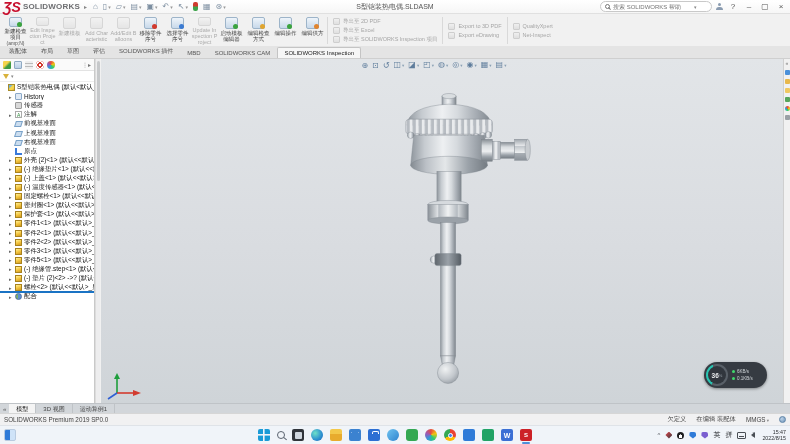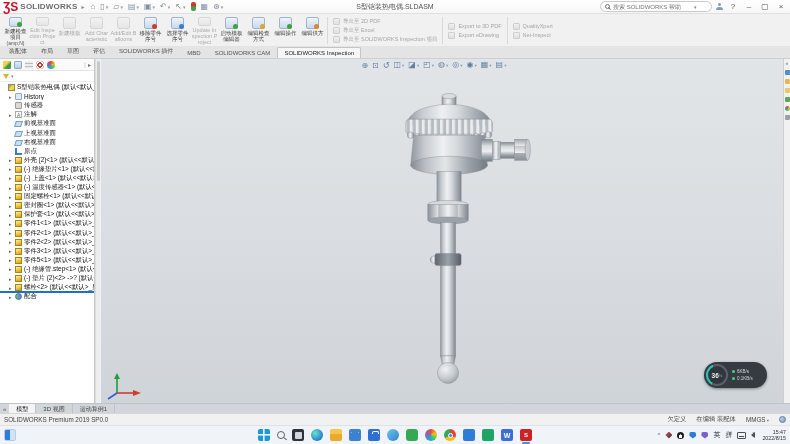--- a/index.html
+++ b/index.html
@@ -3,21 +3,21 @@
 <meta charset="utf-8">
 <style>
   *{box-sizing:border-box;margin:0;padding:0}
   html,body{width:790px;height:444px;overflow:hidden}
   body{font-family:"Liberation Sans","DejaVu Sans",sans-serif;background:#d6dadd;color:#333;-webkit-font-smoothing:antialiased}
   #app{position:relative;width:790px;height:444px;background:#f1f1f1}
 
   
   .titlebar{position:absolute;top:0;left:0;right:0;height:14px;background:linear-gradient(#ffffff,#f6f6f6);border-bottom:1px solid #e0e0e0;display:flex;align-items:center;padding:0 3px;z-index:30}
   .logo{display:flex;align-items:center;gap:2px;margin-right:6px}
-  .logo .mark{color:#c8102e;font-weight:bold;font-size:12px;}
+  .logo .mark{color:#c8102e;font-weight:bold;font-size:14px;font-style:italic}
   .logo .word{font-size:8px;font-weight:bold;color:#6d6e71;letter-spacing:.2px}
   .logo .flyout{font-size:6px;color:#888;margin-left:2px}
   .qbar{display:flex;align-items:center;gap:5px}
   .qbtn{font-size:8px;color:#7c8market}
   .qbtn{font-size:8px;color:#7c8ea0;line-height:10px;position:relative;cursor:default}
   .qbtn.dd::after{content:"▾";font-size:5px;color:#999;margin-left:1px}
   .qbtn.traffic{display:inline-block;width:5px;height:9px;background:linear-gradient(#d03b2f 0 45%,#3da34a 55% 100%);border-radius:2px}
   .tb-title{position:absolute;left:0;right:0;text-align:center;font-size:7px;color:#555;pointer-events:none}
   .tb-right{margin-left:auto;display:flex;align-items:center;gap:4px;z-index:2;background:inherit}
   .searchbox{display:flex;align-items:center;gap:3px;border:1px solid #c9c9c9;border-radius:7px;background:#fff;height:11px;padding:0 4px;width:112px}

